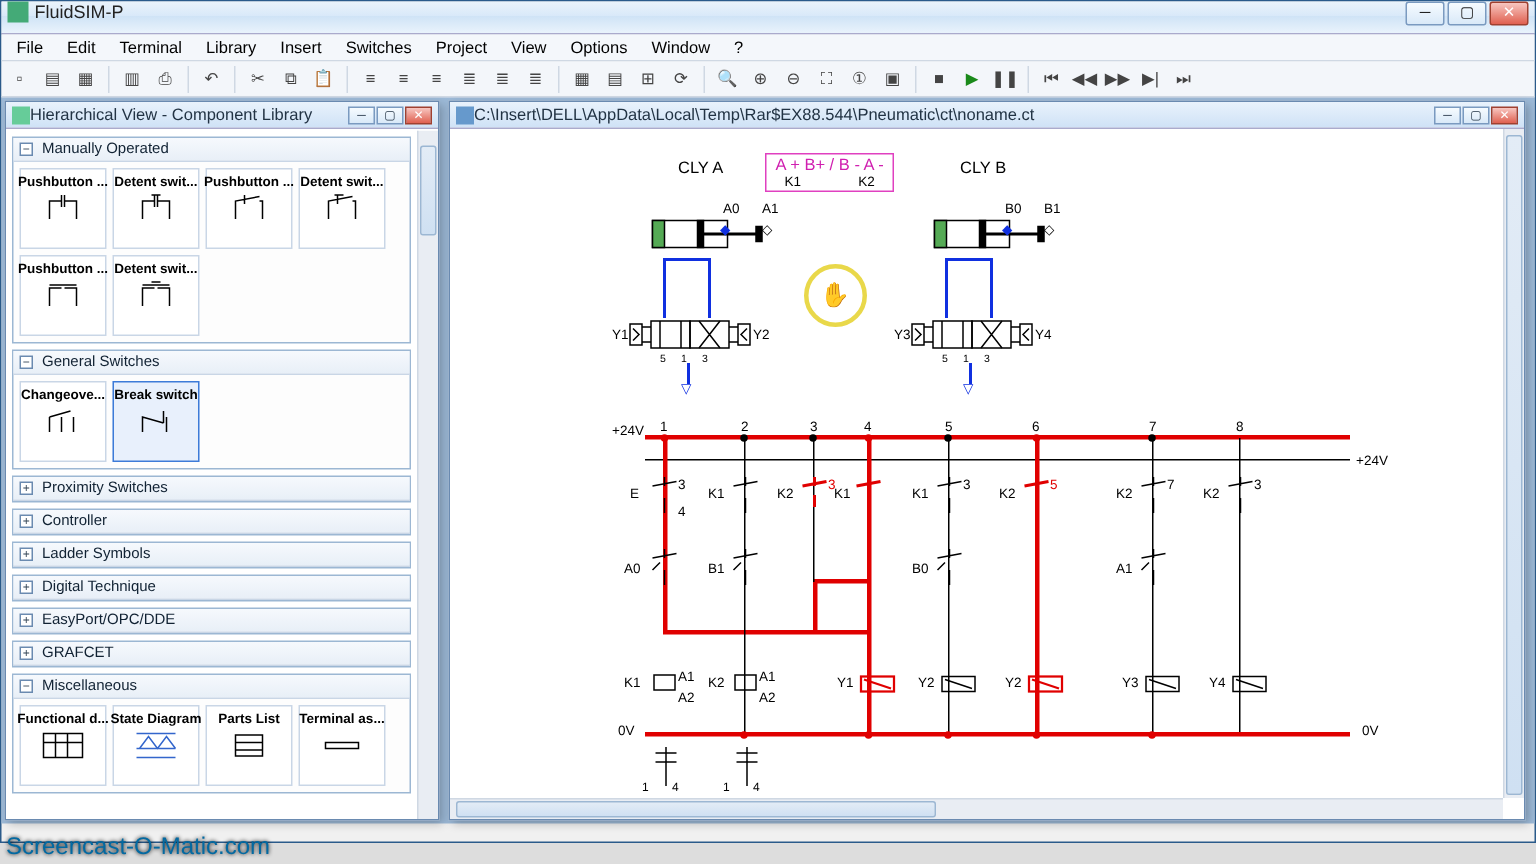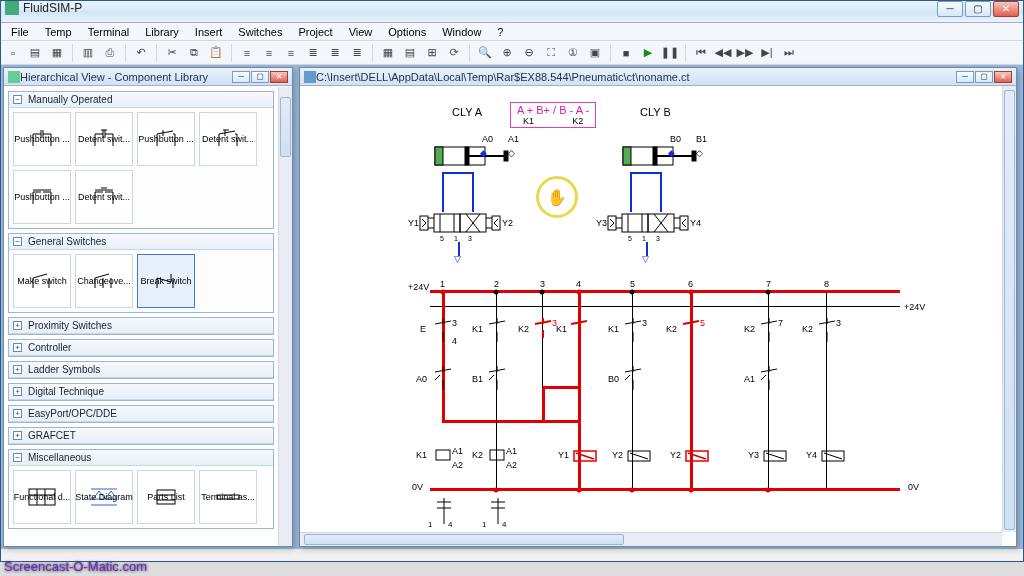--- a/index.html
+++ b/index.html
@@ -26,21 +26,21 @@
 
 
 .lib-body { position:absolute; top:18px; left:0; right:0; bottom:0; overflow:hidden; background:#fff; border-top:1px solid #fff;}
 .lib-scroll { position:absolute; top:0; left:0; right:14px; bottom:0; overflow:hidden; padding:0 4px;}
 .lib-vbar { position:absolute; top:0; right:0; width:14px; bottom:0; background:#e9edf3; border-left:1px solid #cfd8e3; }
 .lib-vbar .thumb { position:absolute; left:1px; right:1px; top:10px; height:60px; background:linear-gradient(#e3ecf6,#cfe0f2); border:1px solid #9cb7d3; border-radius:2px; }
 .cat { border:1px solid #9cb7d3; margin-top:4px; background:#fdfdfd; }
 .cat-h { background:linear-gradient(#f6f9fd,#e8eff7); border-bottom:1px solid #c9d6e6; height:16px; display:flex; align-items:center; padding:0 4px; font-size:10px; color:#123; gap:6px; cursor:pointer;}
 .cat-h .pm { width:9px; height:9px; border:1px solid #6a8ab0; font-size:8px; line-height:8px; text-align:center; color:#345; background:#fff;}
 .cat-body { padding:4px; display:flex; flex-wrap:wrap; gap:4px; }
-.comp { width:58px; height:54px; border:1px solid #c9d6e6; background:#fff; display:flex; flex-direction:column; align-items:center; justify-content:center; padding:3px 1px; font-size:8px; color:#333; cursor:grab; text-align:center;}
+.comp { width:58px; height:54px; border:1px solid #c9d6e6; background:#fff; display:flex; flex-direction:column; align-items:center; justify-content:flex-start; padding:3px 1px; font-size:8px; color:#333; cursor:grab; text-align:center;font-weight:bold;}
 .comp.sel { border-color:#3d7bd8; background:#e8f0fc; }
 .comp .sym { width:100%; flex:1; display:flex; align-items:center; justify-content:center; }
 .comp .lbl { white-space:nowrap; overflow:hidden; text-overflow:ellipsis; width:100%; }
 .comp svg { stroke:#000; fill:none; stroke-width:1; }
 
 
 .circ-body { position:absolute; top:18px; left:0; right:0; bottom:0; background:#fff; overflow:hidden; }
 .circuit { position:relative; width:100%; height:100%; font-size:9px; color:#000; }
 .redline { position:absolute; background:#e00000; }
 .thinline { position:absolute; background:#000; }
@@ -51,38 +51,38 @@
 .formula { position:absolute; border:1px solid #e040c0; padding:1px 6px; font-size:11px; color:#d020b0; background:#fff;}
 .formula .sub { font-size:9px; color:#000; display:flex; justify-content:space-between; padding:0 6px;}
 .cyl { position:absolute; }
 .valve { position:absolute; }
 .scrollbar-h { position:absolute; left:0; right:14px; bottom:0; height:14px; background:#e9edf3; border-top:1px solid #cfd8e3; }
 .scrollbar-h .thumb { position:absolute; top:1px; bottom:1px; left:4px; width:320px; background:linear-gradient(#e3ecf6,#cfe0f2); border:1px solid #9cb7d3; border-radius:2px; }
 .scrollbar-v { position:absolute; top:0; right:0; bottom:14px; width:14px; background:#e9edf3; border-left:1px solid #cfd8e3; }
 .scrollbar-v .thumb { position:absolute; left:1px; right:1px; top:4px; height:440px; background:linear-gradient(#e3ecf6,#cfe0f2); border:1px solid #9cb7d3; border-radius:2px; }
 
 .hand-cursor { position:absolute; width:42px; height:42px; border:3px solid #e9d84a; border-radius:50%; display:flex; align-items:center; justify-content:center; color:#888; font-size:16px;}
-.watermark { position:absolute; left:4px; bottom:2px; font-size:13px; color:#6d28d9; text-shadow:0 0 3px #000; font-family:Arial,sans-serif;}
+.watermark { position:absolute; left:4px; bottom:2px; font-size:16px; color:#0369a1; text-shadow:0 0 3px #000; font-family:Arial,sans-serif;}
 </style>
 </head>
 <body>
 
 <div class="window" style="left:0;top:0;width:1024px;height:562px;">
   <div class="titlebar">
     <span style="width:14px;height:14px;background:#4a7;"></span>
     <span class="title">FluidSIM-P</span>
     <div class="win-controls">
       <div class="win-btn">─</div>
       <div class="win-btn">▢</div>
       <div class="win-btn close">✕</div>
     </div>
   </div>
   <div class="menubar">
     <span>File</span>
-    <span>Temp</span>
+    <span>Edit</span>
     <span>Terminal</span>
     <span>Library</span>
     <span>Insert</span>
     <span>Switches</span>
     <span>Project</span>
     <span>View</span>
     <span>Options</span>
     <span>Window</span>
     <span>?</span>
   </div>
@@ -204,28 +204,20 @@
 
           <div class="cat">
             <div class="cat-h">
                 <span class="pm">−</span>
                 <span>General Switches</span>
               </div>
             <div class="cat-body">
               <div class="comp">
                   <div class="sym">
                     <svg width="26" height="22">
-                      <path d="M4 18 L4 8 L18 4 M20 8 L20 18"></path>
-                    </svg>
-                  </div>
-                  <div class="lbl">Make switch</div>
-                </div>
-              <div class="comp">
-                  <div class="sym">
-                    <svg width="26" height="22">
                       <path d="M4 18 L4 8 M12 18 L12 8 M20 18 L20 8 M4 8 L18 4"></path>
                     </svg>
                   </div>
                   <div class="lbl">Changeove...</div>
                 </div>
               <div class="comp sel">
                   <div class="sym">
                     <svg width="26" height="22">
                       <path d="M4 18 L4 8 L18 12 M20 8 L20 18 M18 4 L18 12"></path>
                     </svg>

